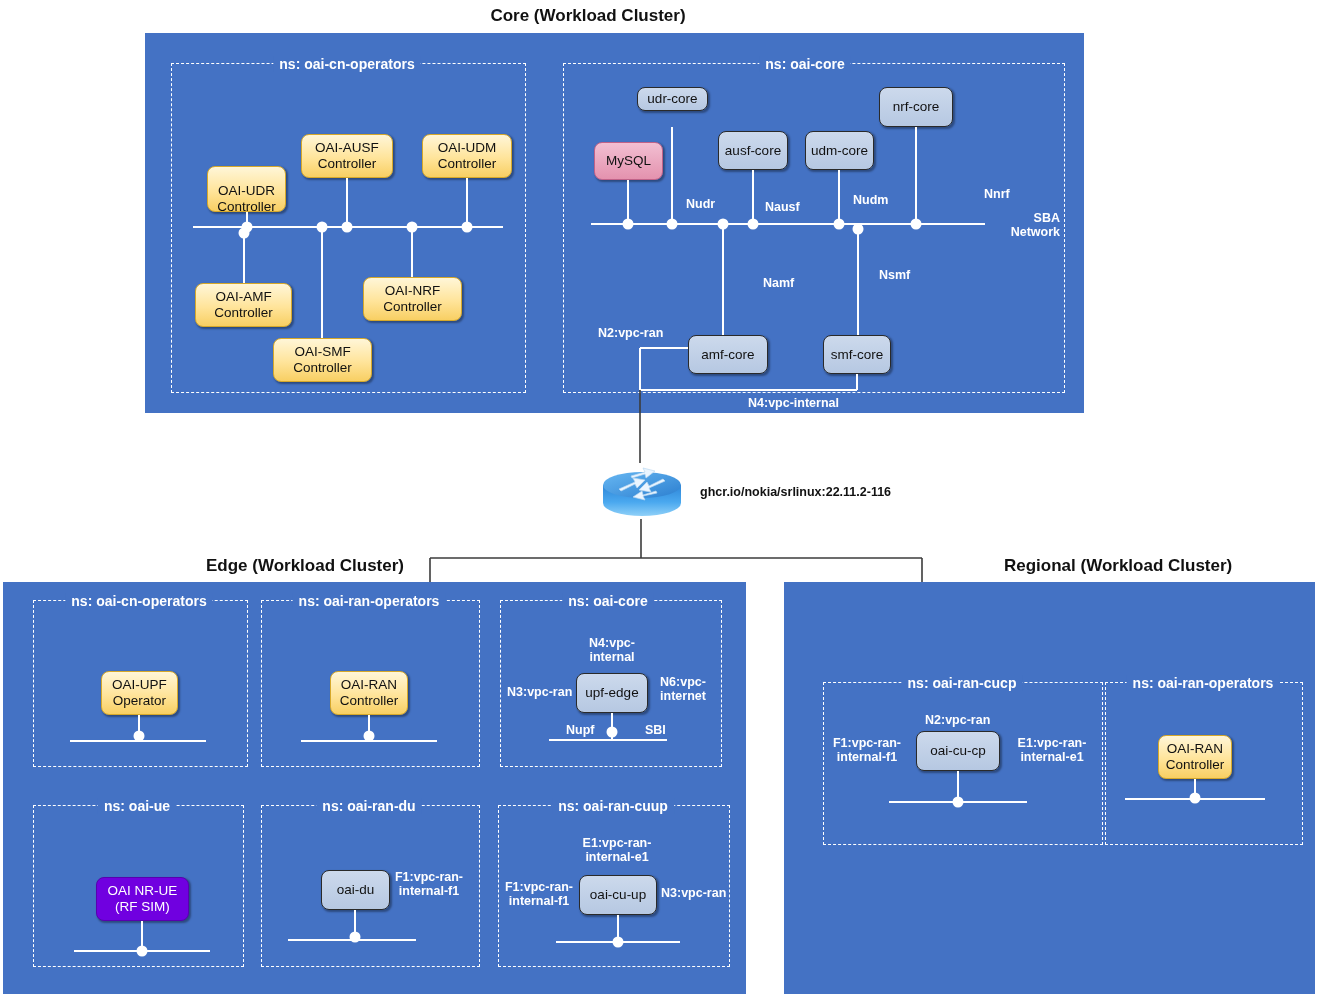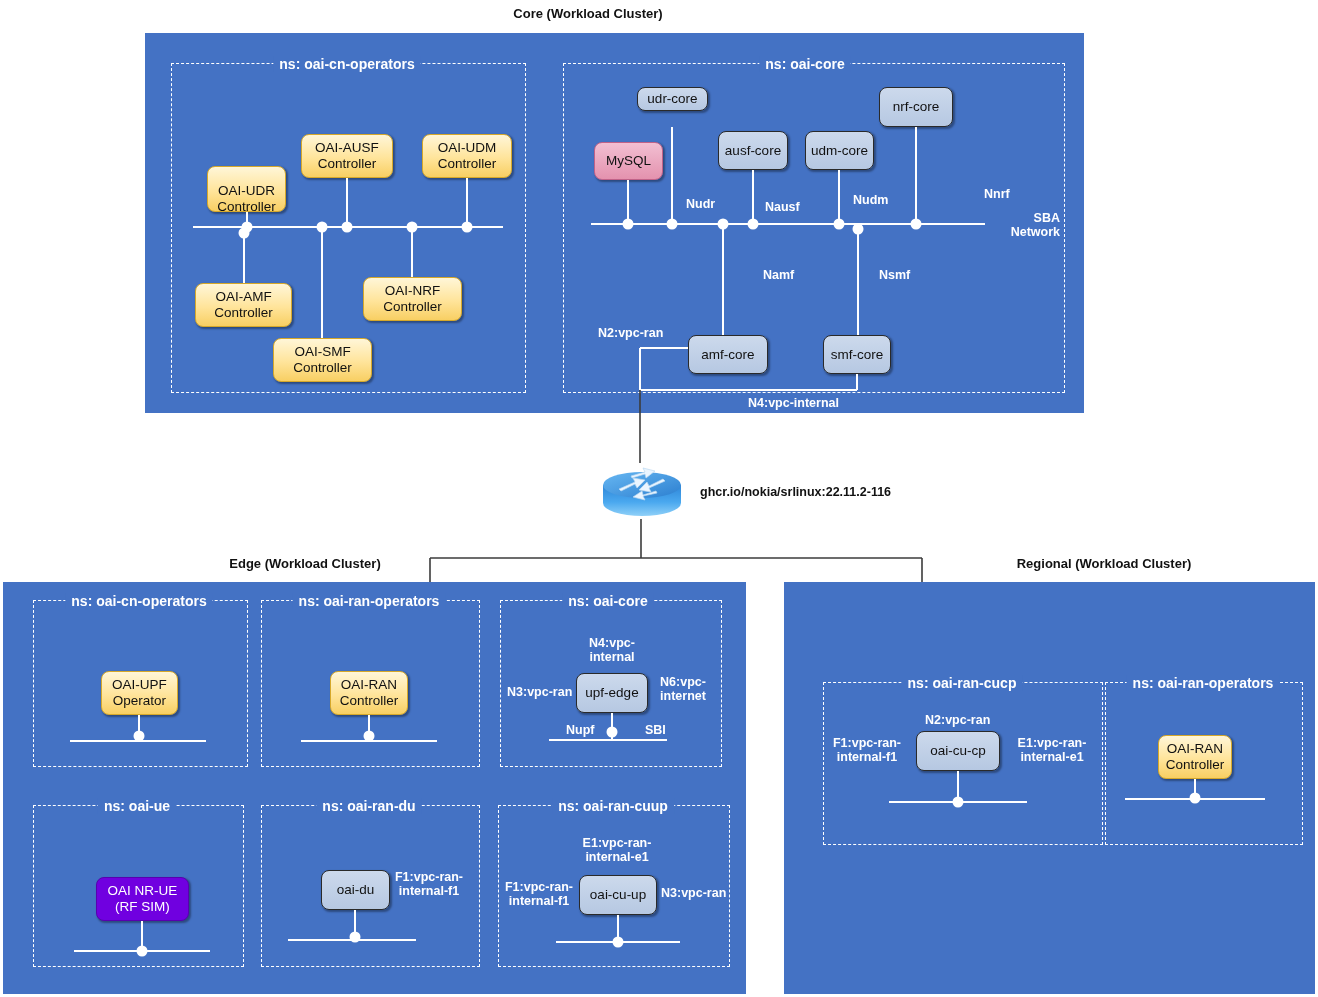--- a/index.html
+++ b/index.html
@@ -1,20 +1,20 @@
 <!DOCTYPE html>
 <html><head>
 <meta charset="utf-8">
 <style>
   html,body{margin:0;padding:0;background:#ffffff;}
   body{font-family:"Liberation Sans","DejaVu Sans",sans-serif;}
   #canvas{position:relative;width:1318px;height:997px;background:#ffffff;overflow:hidden;}
 
   .cluster-title{
-    position:absolute;font-size:13px;font-weight:bold;color:#111111;
+    position:absolute;font-size:17px;font-weight:bold;color:#111111;
     text-align:center;white-space:nowrap;
   }
   .cluster-panel{
     position:absolute;background:#4472c4;
   }
   .ns-box{
     position:absolute;border:1.5px dashed #ffffff;
   }
   .ns-label{
     position:absolute;font-size:14px;font-weight:bold;color:#ffffff;
@@ -111,21 +111,21 @@
     <span>amf-core</span>
   </div>
   <div class="node blue" style="left:823px;top:335px;width:68px;height:39px;">
     <span>smf-core</span>
   </div>
 
   <div class="netlabel" style="left:686px;top:197px;">Nudr</div>
   <div class="netlabel" style="left:765px;top:200px;">Nausf</div>
   <div class="netlabel" style="left:853px;top:193px;">Nudm</div>
   <div class="netlabel" style="left:940px;top:187px;padding-left:44px;">Nnrf</div>
-  <div class="netlabel" style="left:731px;top:268px;padding-left:32px;">Namf</div>
+  <div class="netlabel" style="left:731px;top:276px;padding-left:32px;">Namf</div>
   <div class="netlabel" style="left:879px;top:268px;">Nsmf</div>
   <div class="netlabel wrap" style="left:998px;top:211px;width:62px;white-space:pre-line;">SBA
 Network</div>
   <div class="netlabel" style="left:598px;top:326px;">N2:vpc-ran</div>
   <div class="netlabel" style="left:748px;top:396px;">N4:vpc-internal</div>
 
   <div style="position:absolute;left:601px;top:463px;width:82px;height:56px;">
     <svg width="82" height="56" viewBox="0 0 82 56">
       <defs>
         <linearGradient id="rtrBody" x1="0" y1="0" x2="0" y2="1">

